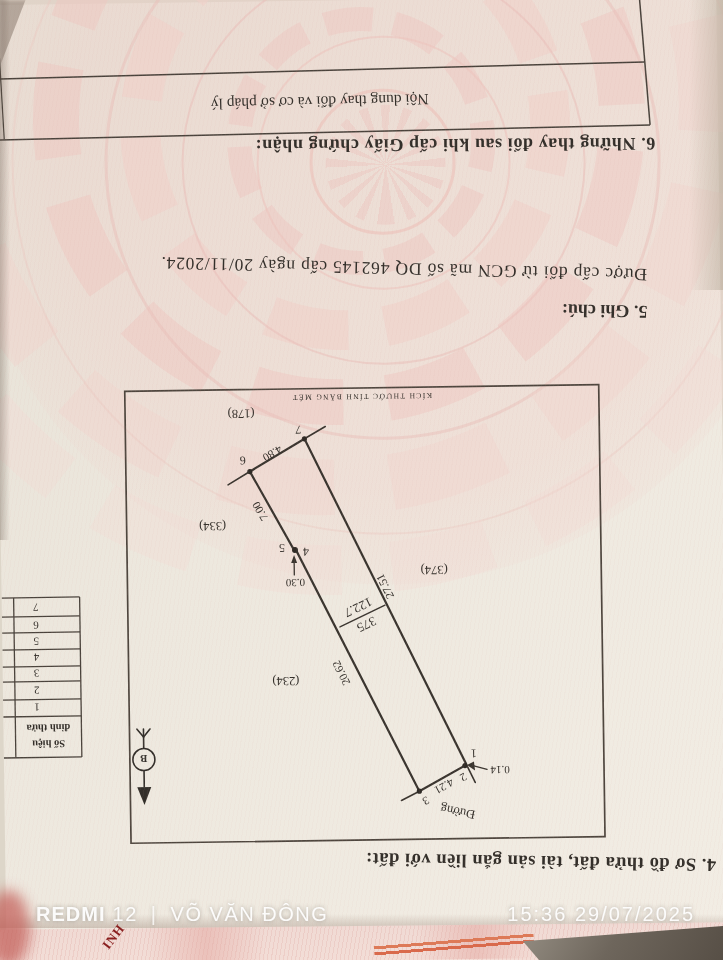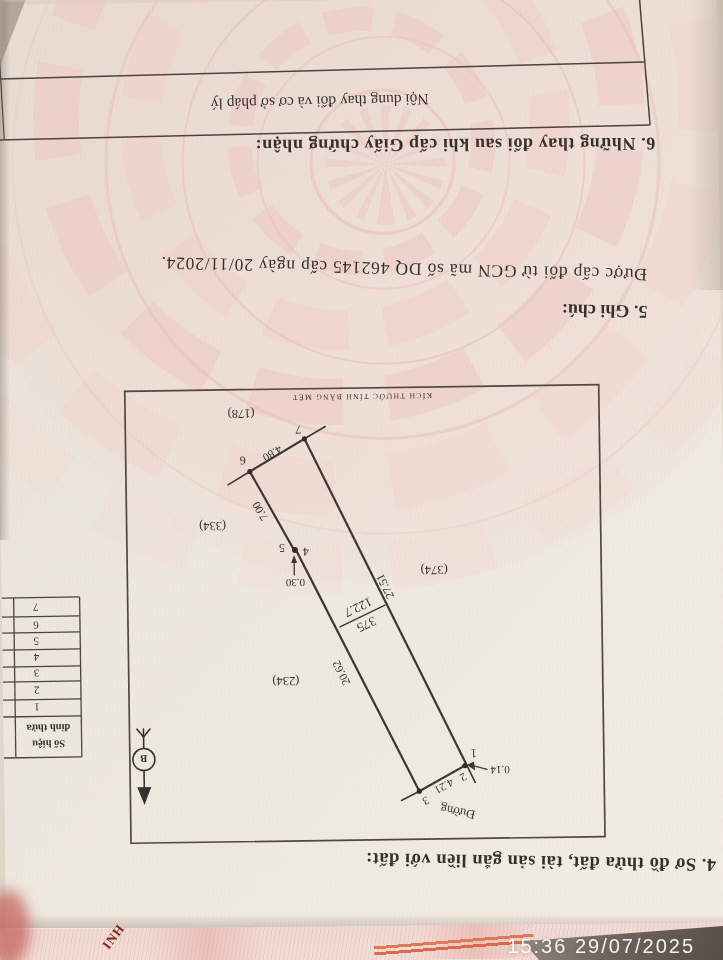--- a/index.html
+++ b/index.html
@@ -18,21 +18,21 @@
        background:radial-gradient(circle,rgba(240,201,196,.28) 0 55%,rgba(240,201,196,.12) 70%,transparent 75%);}
   svg text{font-family:"Liberation Serif", serif;fill:#332f2a;}
   .b{font-weight:bold;}
   
   .wm{position:absolute;top:901px;left:0;width:723px;height:30px;z-index:30;
       font-family:"Liberation Sans", sans-serif;color:rgba(255,255,255,.93);
       font-size:20px;letter-spacing:1.5px;text-shadow:0 0 4px rgba(90,85,75,.45);}
   .wm .lft{position:absolute;left:36px;top:2px;font-weight:300;}
   .wm .lft b{font-weight:700;letter-spacing:1px;}
   .wm .sep{opacity:.8;font-weight:200;padding:0 6px;}
-  .wm .rgt{position:absolute;right:28px;top:2px;font-weight:300;letter-spacing:2px;margin-top:32px;}
+  .wm .rgt{position:absolute;right:28px;top:2px;font-weight:300;letter-spacing:2px;}
   .understrip{position:absolute;left:-4px;bottom:-4px;width:731px;height:38px;z-index:20;
       transform:rotate(-.6deg);
       background:
         repeating-linear-gradient(100deg,rgba(214,139,133,.18) 0 1px,transparent 1px 4px),
         linear-gradient(180deg,#f0dad4 0%,#f3ded7 100%);}
   .band{position:absolute;height:34px;width:120px;top:0;
       background:linear-gradient(90deg,transparent,rgba(228,167,160,.5),transparent);}
   .redstripes{position:absolute;left:378px;top:12px;width:160px;height:16px;transform:rotate(-4deg);
       background:linear-gradient(180deg,transparent 0 3px,#dd7a58 3px 6px,transparent 6px 9px,#d96a4c 9px 12px,transparent 12px);}
   .undertext{position:absolute;left:104px;top:0px;color:#8a1f1f;font-weight:bold;
@@ -194,15 +194,21 @@
     <div class="undertext">INH</div>
   </div>
   <div class="darkcorner"></div>
   <div class="redpatch"></div>
   <div class="shadeL"></div>
   <div class="shadeTL"></div>
   <div class="shadeR"></div>
   <div class="docedge"></div>
 
   <div class="wm">
+    <span class="lft">
+      <b>REDMI</b>
+      <span>12</span>
+      <span class="sep">|</span>
+      <span>VÕ VĂN ĐÔNG</span>
+    </span>
     <span class="rgt">15:36 29/07/2025</span>
   </div>
 </div>
 
 </body></html>

